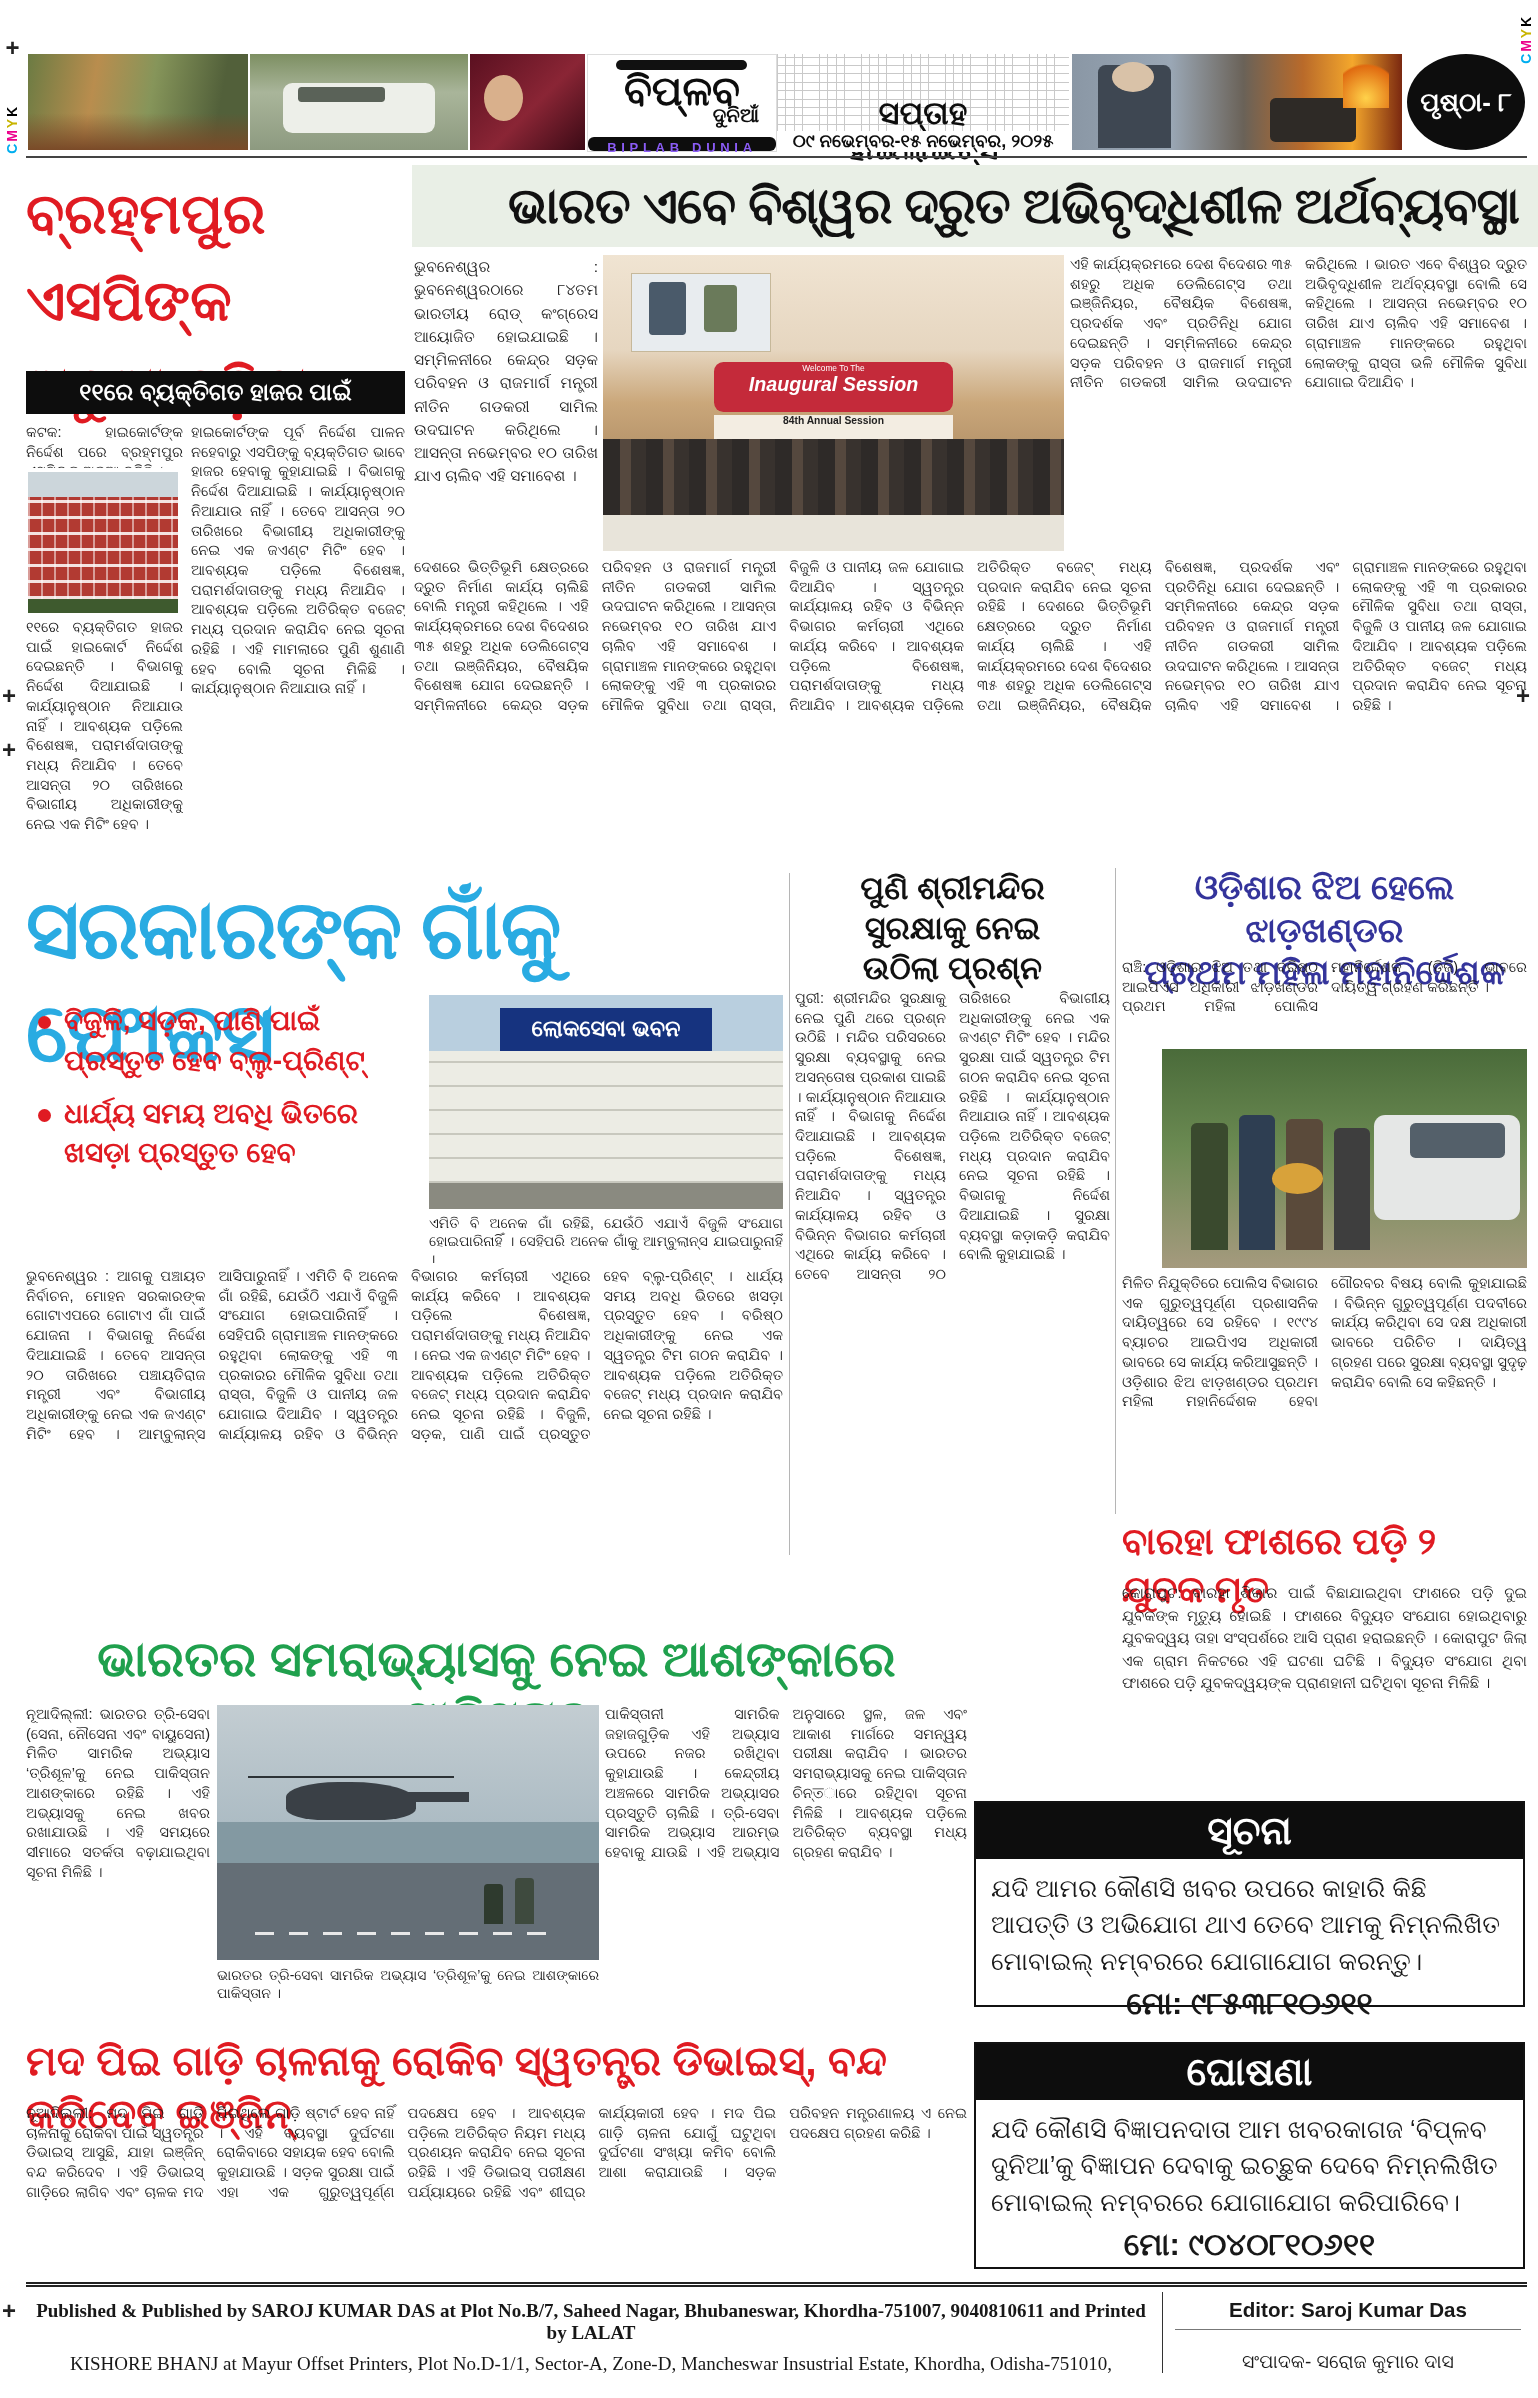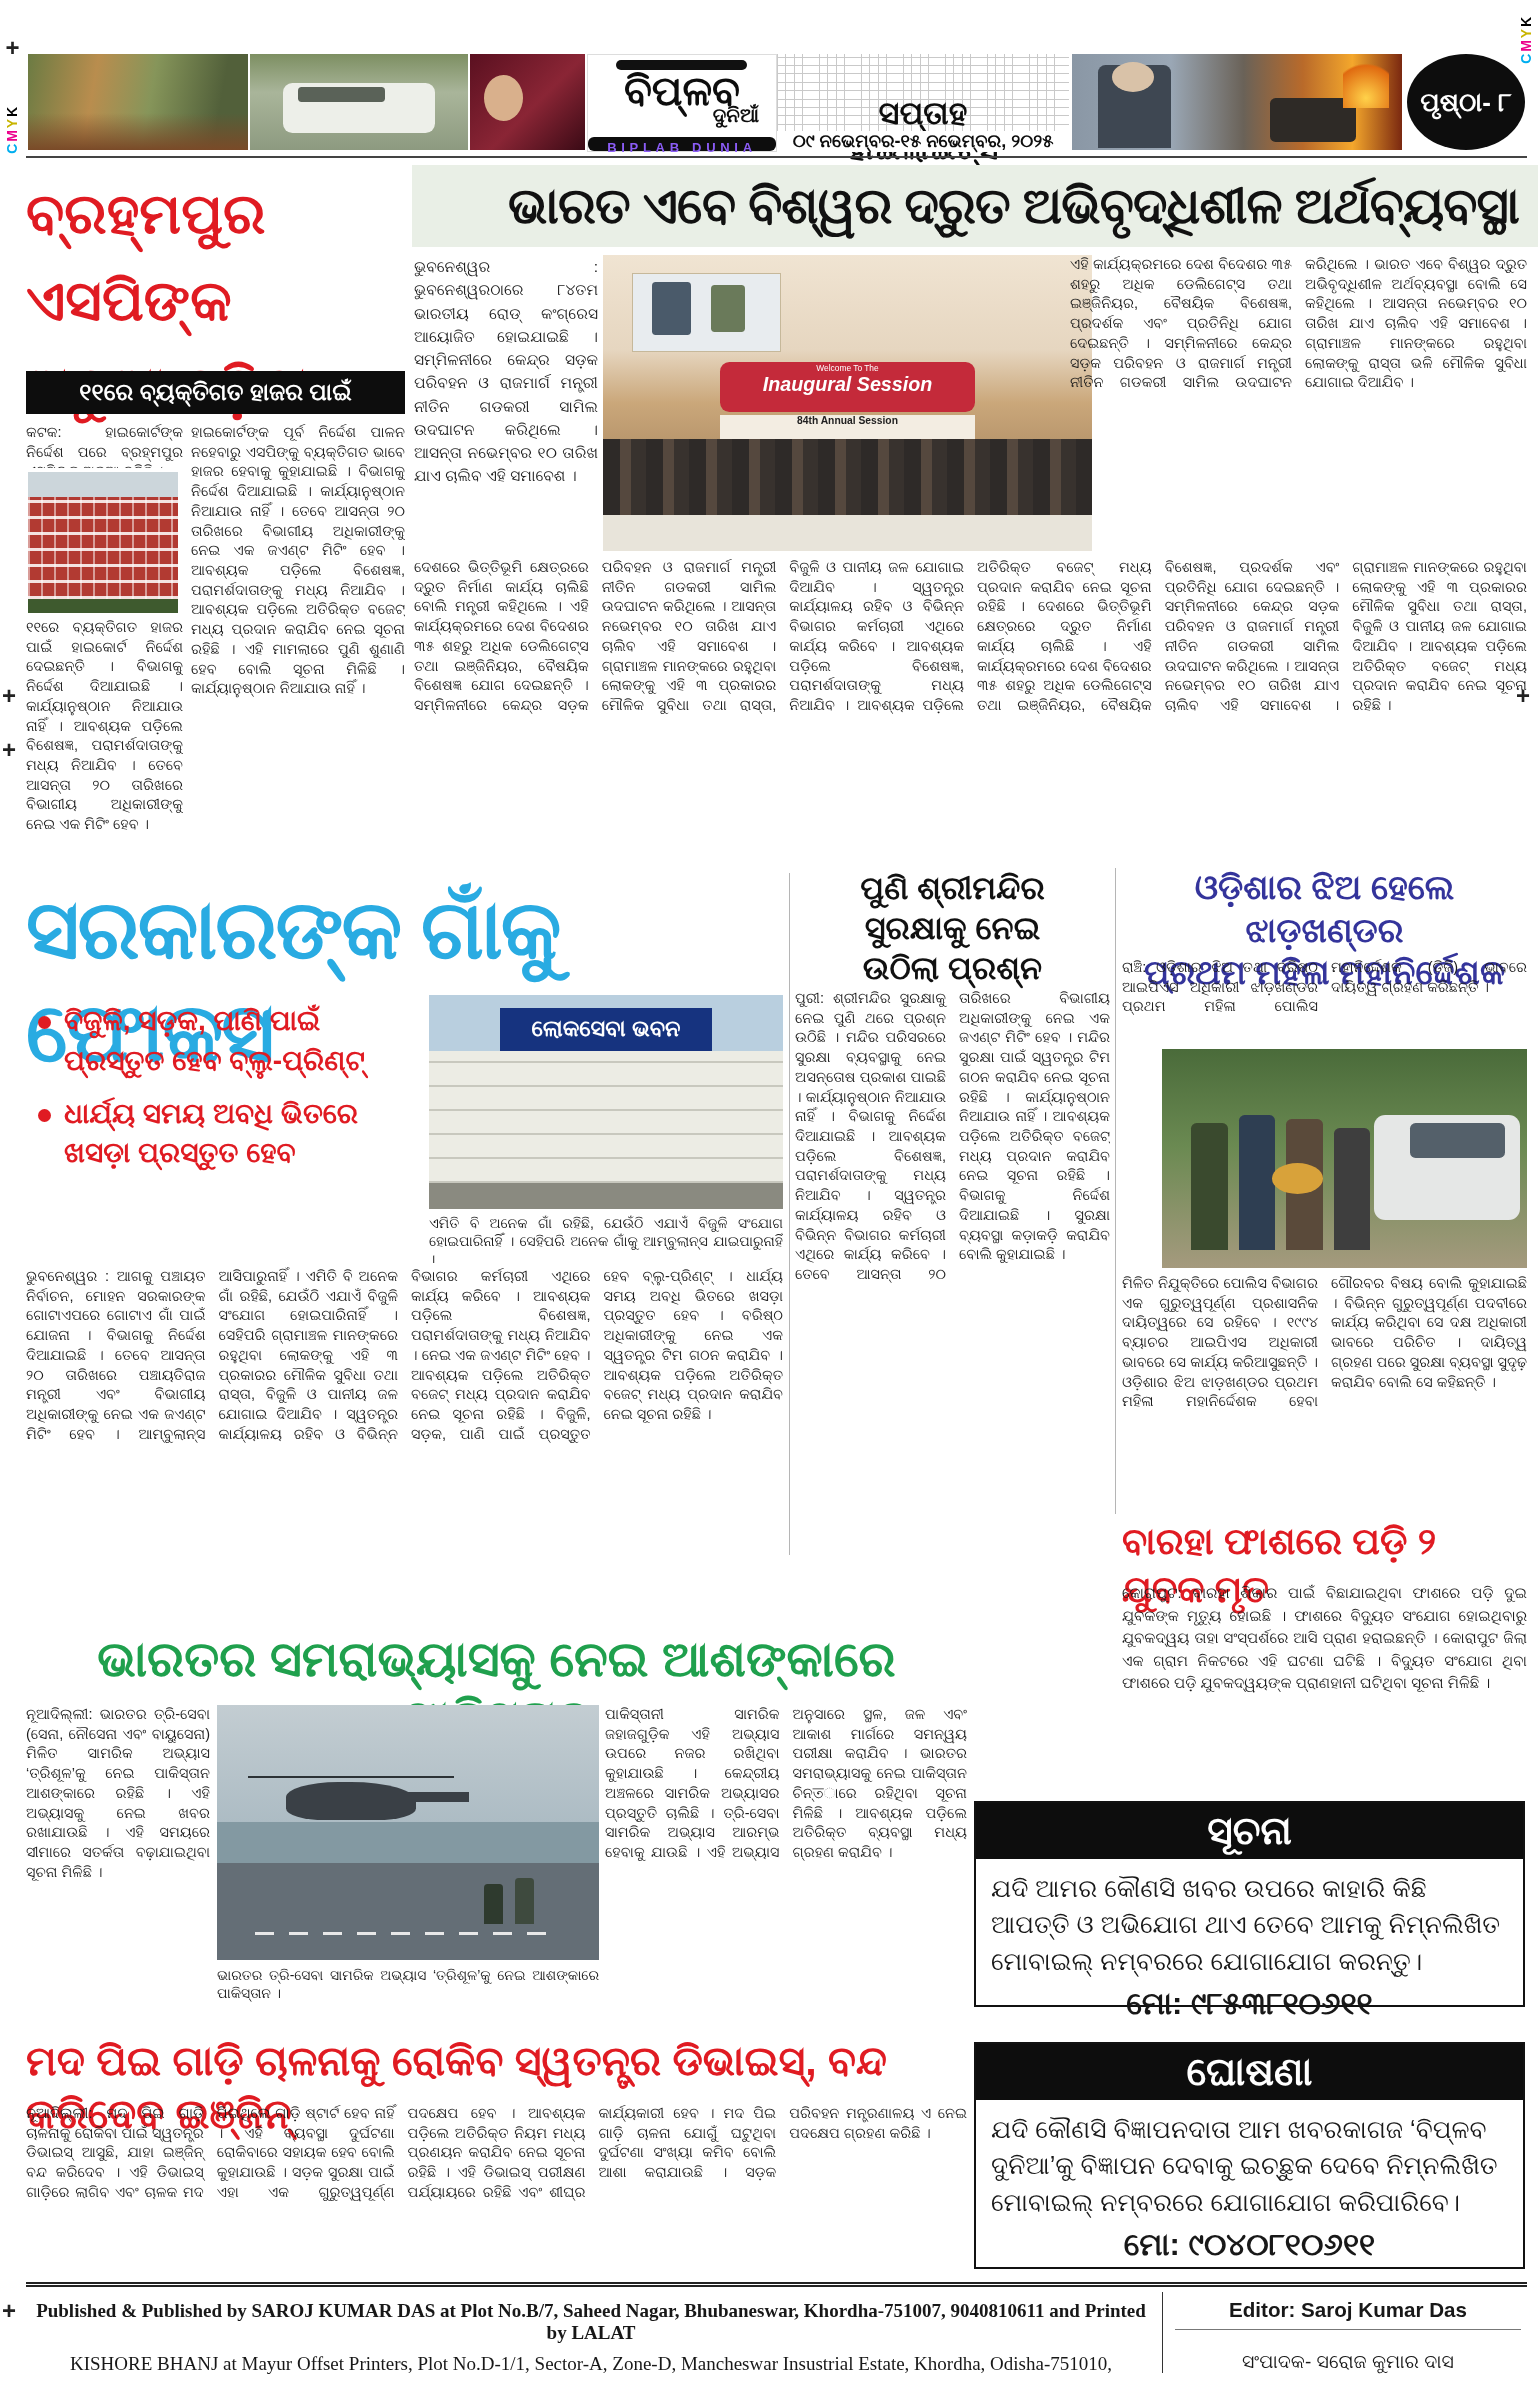--- a/index.html
+++ b/index.html
@@ -91,21 +91,21 @@
   <div class="ph" style="left:28px;top:472px;width:150px;height:141px;">
     <div style="position:absolute;top:0;width:100%;height:18%;background:#ccd6db;"></div>
     <div style="position:absolute;top:18%;width:100%;height:72%;background:#b23a32;background-image:repeating-linear-gradient(0deg,rgba(255,255,255,.85) 0 2.8px,transparent 2.8px 16px),repeating-linear-gradient(90deg,rgba(255,255,255,.5) 0 1.9px,transparent 1.9px 13px);"></div>
     <div style="position:absolute;bottom:0;width:100%;height:10%;background:#3e5a2e;"></div>
   </div>
   <div class="abs body" style="left:26px;top:618px;width:157px;height:255px;">୧୧ରେ ବ୍ୟକ୍ତିଗତ ହାଜର ପାଇଁ ହାଇକୋର୍ଟ ନିର୍ଦ୍ଦେଶ ଦେଇଛନ୍ତି । ବିଭାଗକୁ ନିର୍ଦ୍ଦେଶ ଦିଆଯାଇଛି । କାର୍ଯ୍ୟାନୁଷ୍ଠାନ ନିଆଯାଉ ନାହିଁ । ଆବଶ୍ୟକ ପଡ଼ିଲେ ବିଶେଷଜ୍ଞ, ପରାମର୍ଶଦାତାଙ୍କୁ ମଧ୍ୟ ନିଆଯିବ । ତେବେ ଆସନ୍ତା ୨୦ ତାରିଖରେ ବିଭାଗୀୟ ଅଧିକାରୀଙ୍କୁ ନେଇ ଏକ ମିଟିଂ ହେବ ।</div>
   <div class="abs body" style="left:191px;top:423px;width:214px;height:450px;">ହାଇକୋର୍ଟଙ୍କ ପୂର୍ବ ନିର୍ଦ୍ଦେଶ ପାଳନ ନହେବାରୁ ଏସପିଙ୍କୁ ବ୍ୟକ୍ତିଗତ ଭାବେ ହାଜର ହେବାକୁ କୁହାଯାଇଛି । ବିଭାଗକୁ ନିର୍ଦ୍ଦେଶ ଦିଆଯାଇଛି । କାର୍ଯ୍ୟାନୁଷ୍ଠାନ ନିଆଯାଉ ନାହିଁ । ତେବେ ଆସନ୍ତା ୨୦ ତାରିଖରେ ବିଭାଗୀୟ ଅଧିକାରୀଙ୍କୁ ନେଇ ଏକ ଜଏଣ୍ଟ ମିଟିଂ ହେବ । ଆବଶ୍ୟକ ପଡ଼ିଲେ ବିଶେଷଜ୍ଞ, ପରାମର୍ଶଦାତାଙ୍କୁ ମଧ୍ୟ ନିଆଯିବ । ଆବଶ୍ୟକ ପଡ଼ିଲେ ଅତିରିକ୍ତ ବଜେଟ୍ ମଧ୍ୟ ପ୍ରଦାନ କରାଯିବ ନେଇ ସୂଚନା ରହିଛି । ଏହି ମାମଲାରେ ପୁଣି ଶୁଣାଣି ହେବ ବୋଲି ସୂଚନା ମିଳିଛି । କାର୍ଯ୍ୟାନୁଷ୍ଠାନ ନିଆଯାଉ ନାହିଁ ।</div>
 
   <div class="abs hl-black" style="left:412px;top:165px;width:1115px;height:82px;background:#e9efe6;font-size:50px;line-height:82px;letter-spacing:-0.9px;padding-left:44px;">ଭାରତ ଏବେ ବିଶ୍ୱର ଦ୍ରୁତ ଅଭିବୃଦ୍ଧିଶୀଳ ଅର୍ଥବ୍ୟବସ୍ଥା</div>
   <div class="abs body" style="left:414px;top:255px;width:184px;height:298px;font-size:15.5px;line-height:1.5;">ଭୁବନେଶ୍ୱର : ଭୁବନେଶ୍ୱରଠାରେ ୮୪ତମ ଭାରତୀୟ ରୋଡ୍ କଂଗ୍ରେସ ଆୟୋଜିତ ହୋଇଯାଇଛି । ସମ୍ମିଳନୀରେ କେନ୍ଦ୍ର ସଡ଼କ ପରିବହନ ଓ ରାଜମାର୍ଗ ମନ୍ତ୍ରୀ ନୀତିନ ଗଡକରୀ ସାମିଲ ଉଦଘାଟନ କରିଥିଲେ । ଆସନ୍ତା ନଭେମ୍ବର ୧୦ ତାରିଖ ଯାଏ ଚାଲିବ ଏହି ସମାବେଶ ।</div>
-  <div class="ph" style="left:603px;top:255px;width:461px;height:296px;background:linear-gradient(180deg,#f0e4d2 0%,#e6d6c0 32%,#caa77a 50%,#8a6a4a 100%);padding-left:28px;">
+  <div class="ph" style="left:603px;top:255px;width:461px;height:296px;background:linear-gradient(180deg,#f0e4d2 0%,#e6d6c0 32%,#caa77a 50%,#8a6a4a 100%);">
     <div style="position:absolute;left:6%;top:6%;width:30%;height:26%;background:#e8ecef;border:1.9px solid #c6b89a;"></div>
     <div style="position:absolute;left:10%;top:9%;width:8%;height:18%;background:#4a5a6a;border-radius:3.7px;"></div>
     <div style="position:absolute;left:22%;top:10%;width:7%;height:16%;background:#6a7a5a;border-radius:3.7px;"></div>
     <div style="position:absolute;left:24%;top:36%;width:52%;height:17%;background:#c42a3a;border-radius:9.4px;text-align:center;color:#fff;">
       <div style="font-size:8.4px;margin-top:1.9px;">Welcome To The</div>
       <div style="font-size:19.7px;font-weight:bold;font-style:italic;">Inaugural Session</div>
     </div>
     <div style="position:absolute;left:24%;top:54%;width:52%;height:12%;background:#f3ede2;text-align:center;color:#222;">
       <div style="font-size:10.3px;font-weight:bold;">84th Annual Session</div>
       <div style="font-size:13px;font-weight:bold;margin-top:44px;">Indian Roads Congress</div>

